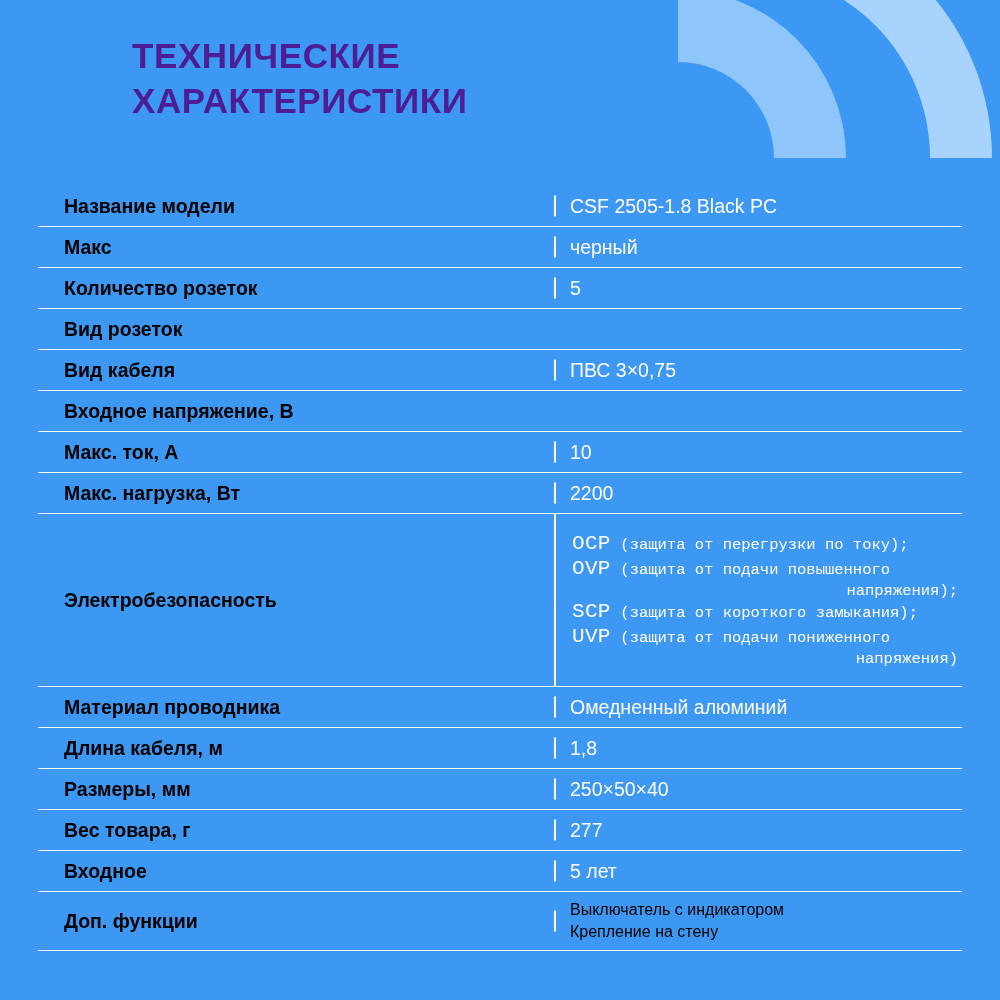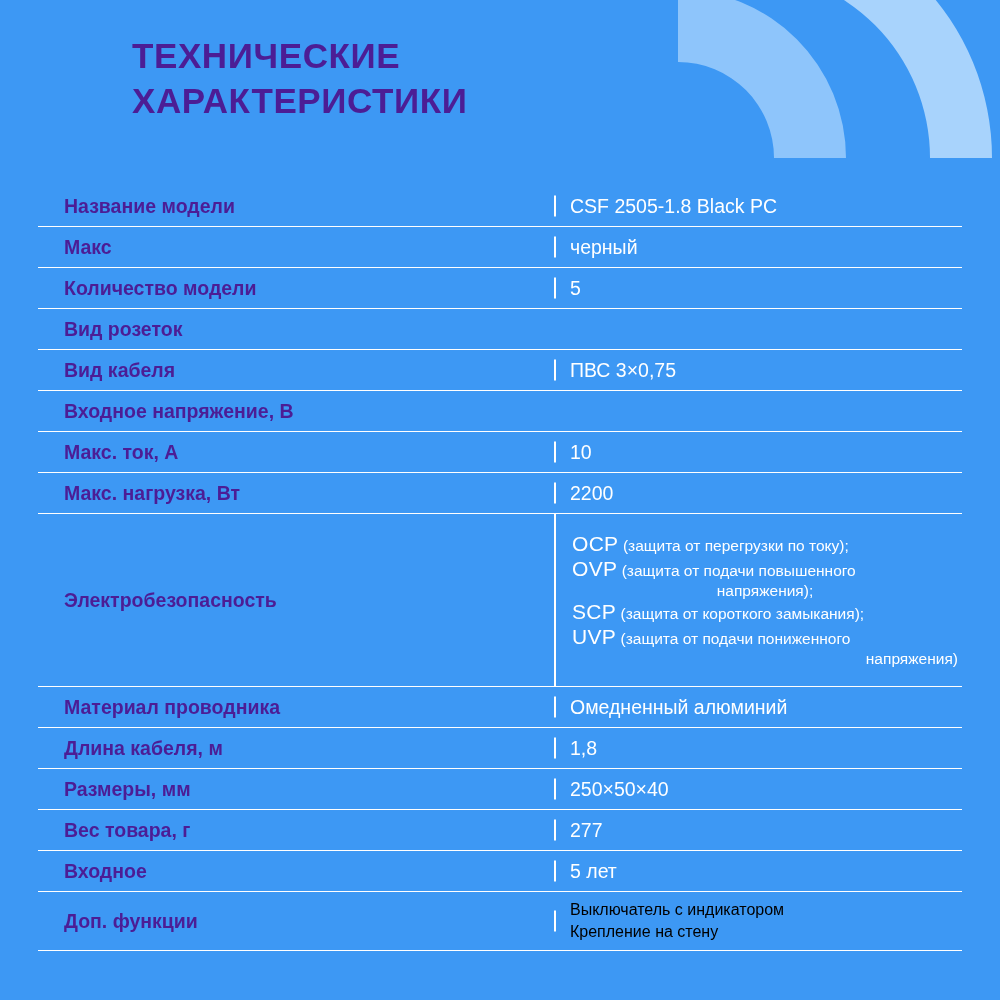--- a/index.html
+++ b/index.html
@@ -58,21 +58,21 @@
   }
   .row:first-child {
     border-top: none;
   }
 
   .cell-label {
     width: 516px;
     flex: 0 0 516px;
     display: flex;
     align-items: center;
-    color: #4c1d95;
+    color: #000000;
     font-size: 19.5px;
     font-weight: bold;
     padding: 6px 10px 6px 26px;
     box-sizing: border-box;
   }
 
   .cell-value {
     flex: 1 1 auto;
     display: flex;
     align-items: center;
@@ -104,20 +104,21 @@
   }
   .row.tall .cell-label {
     align-items: center;
   }
   .safety {
     display: flex;
     flex-direction: column;
     justify-content: center;
     padding: 10px 0 10px 0;
     width: 100%;
+    font-family: Liberation Mono, monospace;
   }
   .safety-item {
     color: #ffffff;
     font-size: 16px;
     line-height: 1.18;
     text-align: left;
     padding-left: 2px;
   }
   .safety-item .abbr {
     font-size: 21px;
@@ -163,21 +164,21 @@
       <div class="cell-label">Название модели</div>
       <div class="cell-value">CSF 2505-1.8 Black PC</div>
     </div>
 
     <div class="row">
       <div class="cell-label">Макс</div>
       <div class="cell-value">черный</div>
     </div>
 
     <div class="row">
-      <div class="cell-label">Количество модели</div>
+      <div class="cell-label">Количество розеток</div>
       <div class="cell-value">5</div>
     </div>
 
     <div class="row">
       <div class="cell-label">Вид розеток</div>
     </div>
 
     <div class="row">
       <div class="cell-label">Вид кабеля</div>
       <div class="cell-value">ПВС 3×0,75</div>
@@ -201,21 +202,21 @@
       <div class="cell-label">Электробезопасность</div>
       <div class="cell-value">
         <div class="safety">
           <div class="safety-item">
             <span class="abbr">OCP</span>
             <span class="desc">(защита от перегрузки по току);</span>
           </div>
           <div class="safety-item">
             <span class="abbr">OVP</span>
             <span class="desc">(защита от подачи повышенного</span>
-            <div class="desc" style="text-align:center;">напряжения);</div>
+            <div class="desc" style="text-align:right;">напряжения);</div>
           </div>
           <div class="safety-item">
             <span class="abbr">SCP</span>
             <span class="desc">(защита от короткого замыкания);</span>
           </div>
           <div class="safety-item">
             <span class="abbr">UVP</span>
             <span class="desc">(защита от подачи пониженного</span>
             <div class="desc" style="text-align:right;">напряжения)</div>
           </div>

